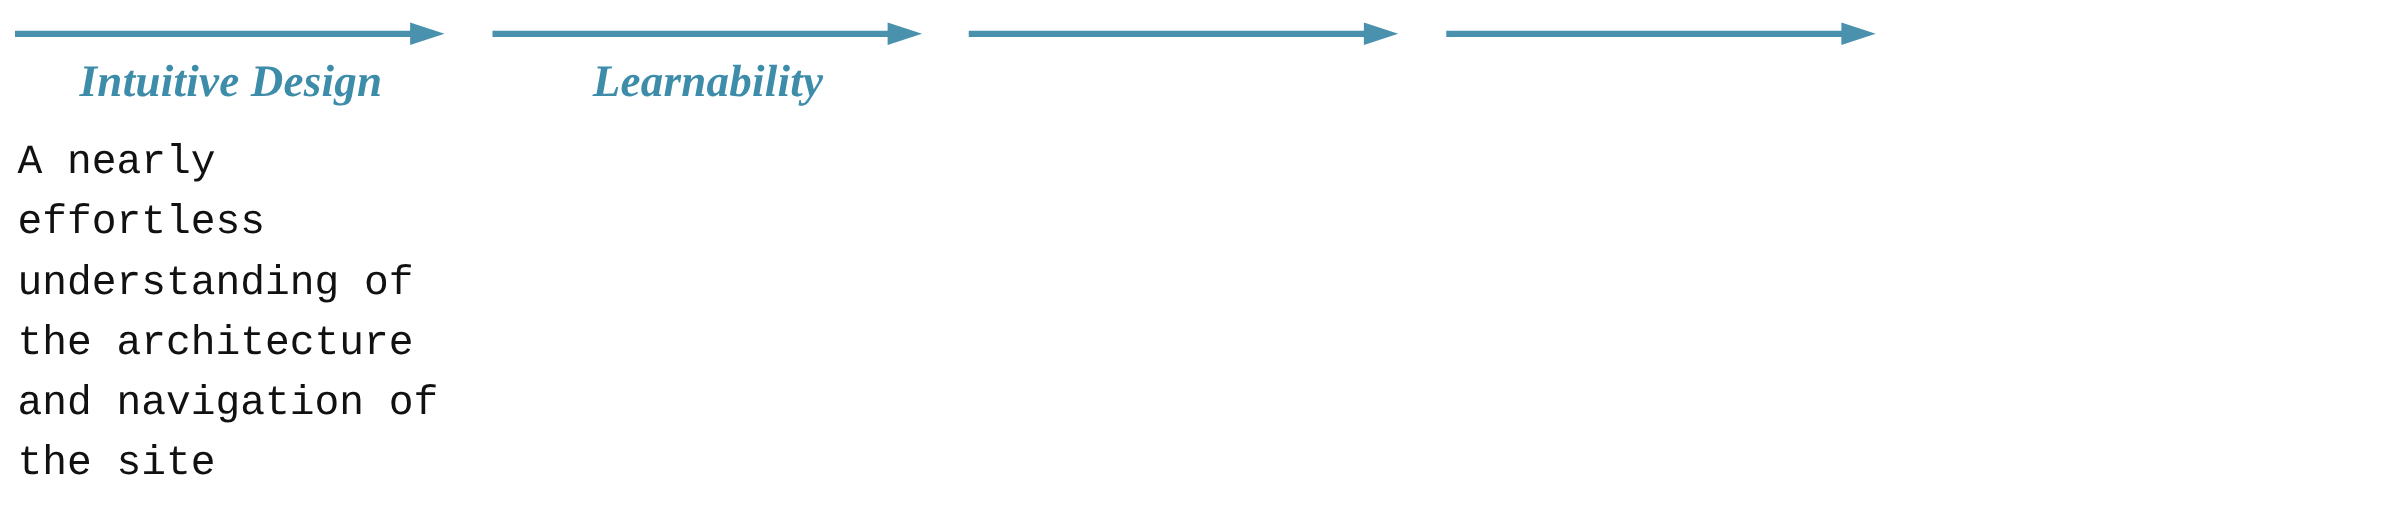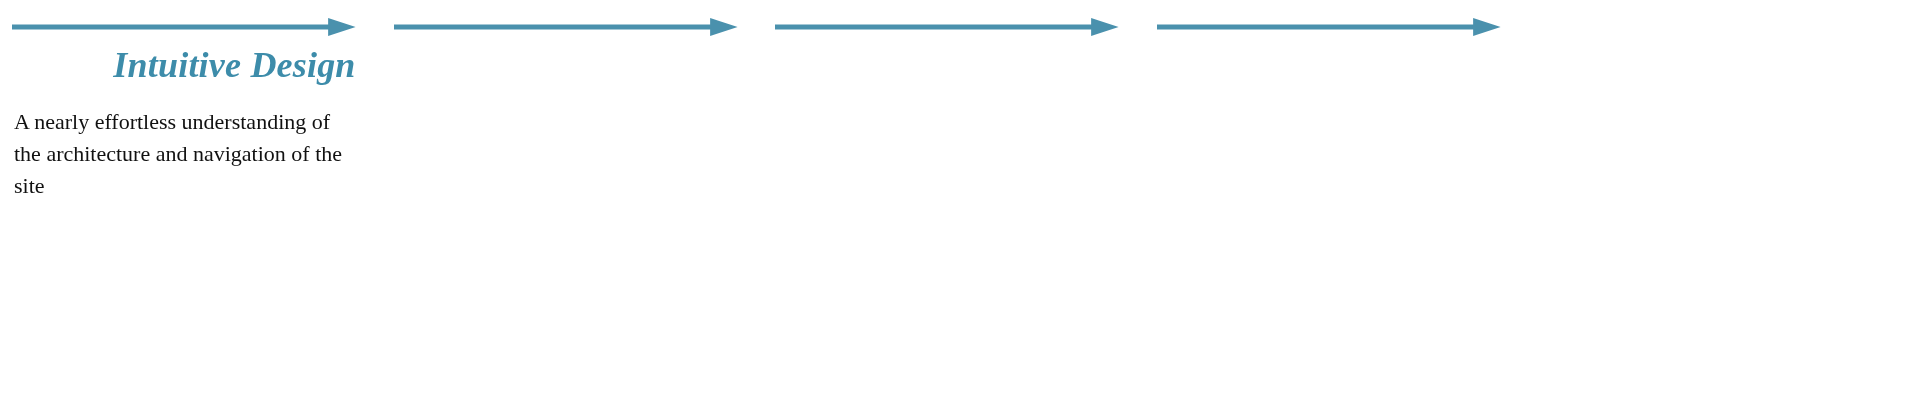--- a/index.html
+++ b/index.html
@@ -28,21 +28,21 @@
   }
 
   .column {
     box-sizing: border-box;
     width: 20%;
     padding-left: 12px;
     padding-right: 26px;
     padding-top: 14px;
     display: flex;
     flex-direction: column;
-    align-items: flex-end;
+    align-items: center;
   }
 
   
   .arrow-wrap {
     width: 100%;
     height: 26px;
     display: block;
     position: relative;
   }
   .arrow-svg {
@@ -60,23 +60,23 @@
     font-size: 36px;
     line-height: 1.06;
     letter-spacing: 0.2px;
     color: #3d8caa;
     margin: 6px 0 0 2px;
     white-space: nowrap;
   }
 
   
   .body-text {
-    font-family: Liberation Serif, serif;
+    font-family: Liberation Mono, monospace;
     font-weight: 400;
-    font-size: 22px;
+    font-size: 33px;
     line-height: 1.46;
     color: #111111;
     margin: 22px 0 0 2px;
     max-width: 100%;
   }
 </style>
 </head>
 <body>
 
 <div class="board">
@@ -92,20 +92,21 @@
     <div class="body-text">A nearly effortless understanding of the architecture and navigation of the site</div>
   </div>
 
   <div class="column">
     <div class="arrow-wrap">
       <svg class="arrow-svg" viewBox="0 0 300 26" preserveAspectRatio="none">
         <line x1="0" y1="13" x2="282" y2="13" stroke="#4a91ad" stroke-width="5"></line>
         <polygon points="276,4 300,13 276,22" fill="#4a91ad"></polygon>
       </svg>
     </div>
+    <div class="heading">Learnability</div>
   </div>
 
   <div class="column">
     <div class="arrow-wrap">
       <svg class="arrow-svg" viewBox="0 0 300 26" preserveAspectRatio="none">
         <line x1="0" y1="13" x2="282" y2="13" stroke="#4a91ad" stroke-width="5"></line>
         <polygon points="276,4 300,13 276,22" fill="#4a91ad"></polygon>
       </svg>
     </div>
   </div>

